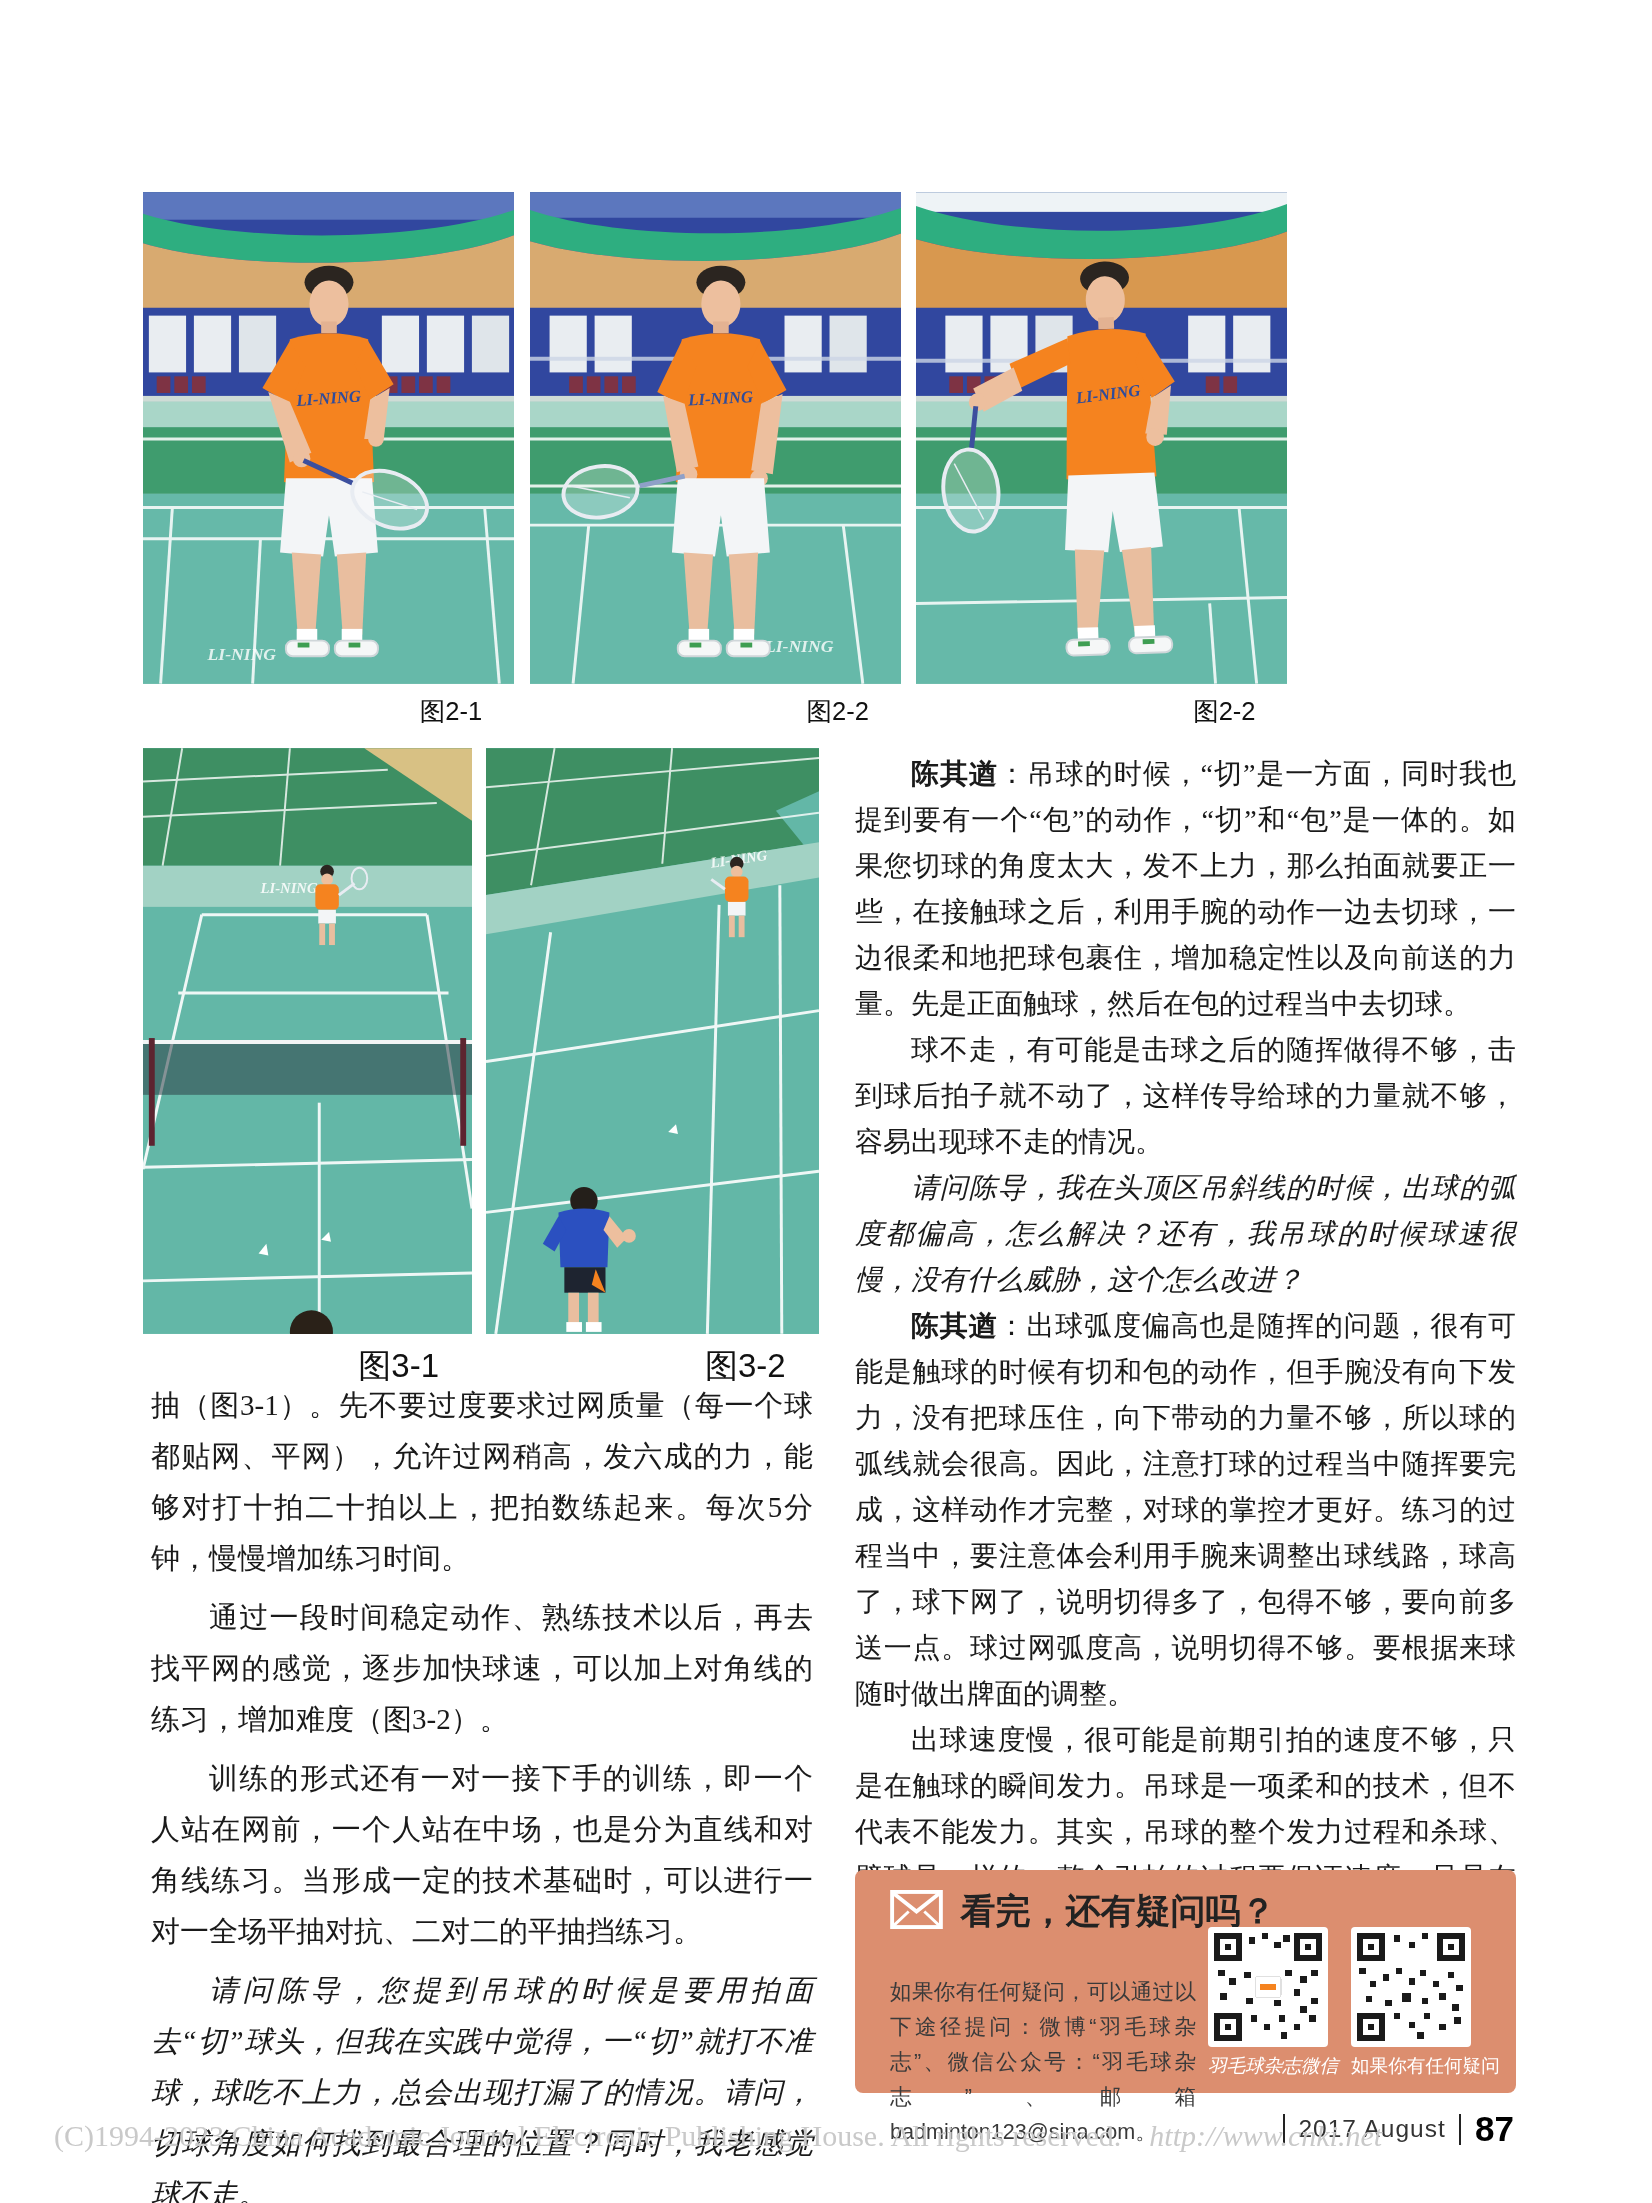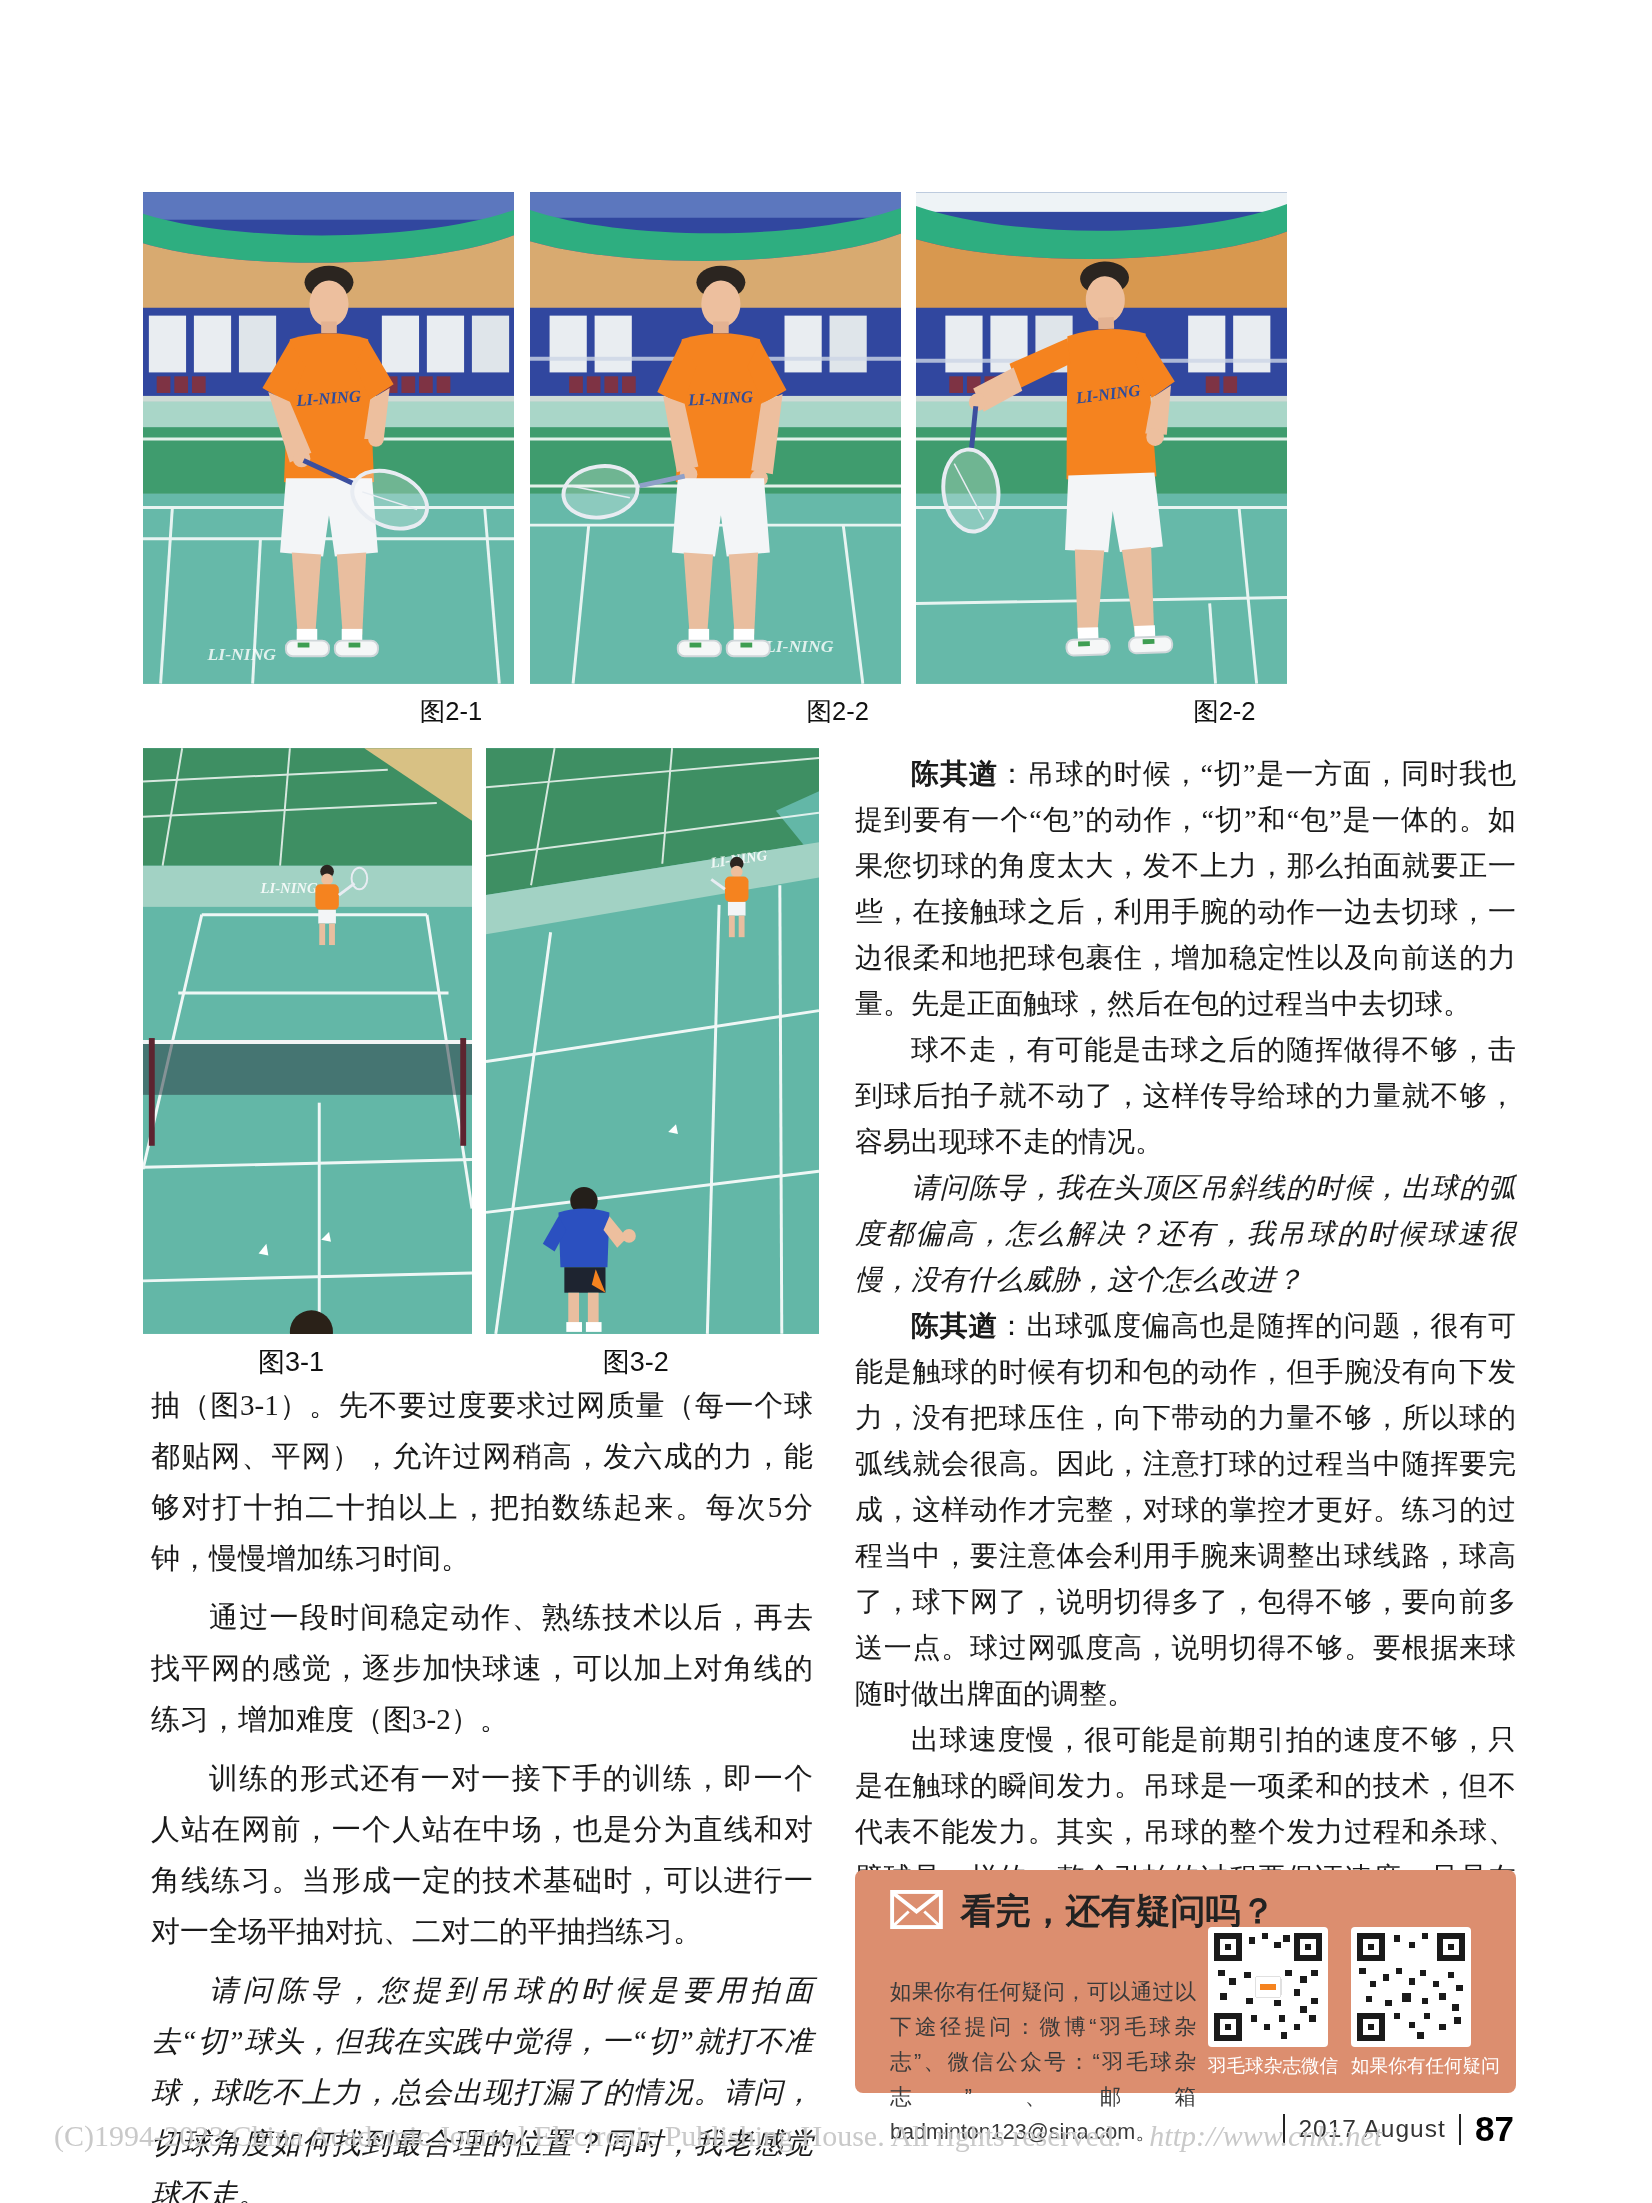--- a/index.html
+++ b/index.html
@@ -6,22 +6,22 @@
   .page{position:relative;width:1653px;height:2203px;background:#ffffff;overflow:hidden;
         font-family:"Liberation Serif","DejaVu Serif",serif;color:#1a1a1a;}
 
   
   .row1{position:absolute;left:143px;top:192px;width:1147px;display:flex;gap:15.7px;}
   .row2{position:absolute;left:143px;top:748px;width:678px;display:flex;gap:13.7px;}
   figure{margin:0;}
   .ph{display:block;background:#7fc4b2;}
   .pcap1{margin-top:9.8px;text-align:center;padding-left:245px;
          font-family:"Liberation Sans","DejaVu Sans",sans-serif;font-size:25.5px;color:#111;}
-  .pcap2{margin-top:9.8px;text-align:center;padding-right:33px;
-         font-family:"Liberation Sans","DejaVu Sans",sans-serif;font-size:27px;color:#111;}
+  .pcap2{margin-top:9.8px;text-align:right;padding-right:33px;
+         font-family:"Liberation Sans","DejaVu Sans",sans-serif;font-size:33px;color:#111;}
 
   
   .left-col{position:absolute;left:143px;top:1372px;width:678px;}
   .left-col p{margin:8px;text-align:justify;font-size:29px;line-height:51px;}
   .right-col{position:absolute;left:855px;top:751px;width:661px;}
   .right-col p{margin:0;text-align:justify;font-size:28px;line-height:46px;}
   .indent{text-indent:2em;}
   .speaker{font-weight:bold;font-family:"Liberation Sans","DejaVu Sans",sans-serif;}
   .qpara{font-style:italic;}
   .left-col h2{margin:29px 0 23.5px 0;font-family:"Liberation Sans","DejaVu Sans",sans-serif;
@@ -34,21 +34,21 @@
   .qa-title-row{position:absolute;left:35px;top:17.6px;display:flex;align-items:center;gap:17.6px;}
   .qa-title{font-family:"Liberation Sans","DejaVu Sans",sans-serif;font-weight:bold;
             font-size:35px;color:#222;}
   .qa-body{position:absolute;left:35px;top:82px;width:306px;
            font-family:"Liberation Sans","DejaVu Sans",sans-serif;
            font-size:21.6px;line-height:35px;color:#3a3a3a;text-align:justify;}
   .qr{position:absolute;top:57px;width:120px;}
   .qr .tile{background:#ffffff;border-radius:3.9px;padding:5.9px;width:108px;height:108px;}
   .qr figcaption{margin-top:5.9px;text-align:center;color:#ffffff;
                  font-family:"Liberation Sans","DejaVu Sans",sans-serif;font-size:18.6px;white-space:nowrap;}
-  .qr1{left:353px;} .qr2{left:496px;}
+  .qr1{left:353px;font-style:italic;} .qr2{left:496px;}
 
   
   .footer{position:absolute;left:1243px;top:2109px;width:271px;display:flex;
           align-items:center;justify-content:flex-end;gap:13.7px;
           font-family:"Liberation Sans","DejaVu Sans",sans-serif;}
   .footer .bar{width:2px;height:31px;background:#222;}
   .footer .date{font-size:24.5px;color:#333;letter-spacing:1px;}
   .footer .pagenum{font-size:35px;font-weight:bold;color:#000;}
   .copyright{position:absolute;left:54px;top:2119px;width:1225px;
              font-family:"Liberation Serif","DejaVu Serif",serif;

